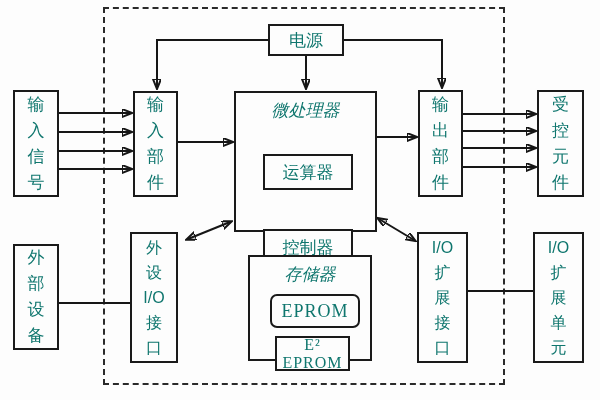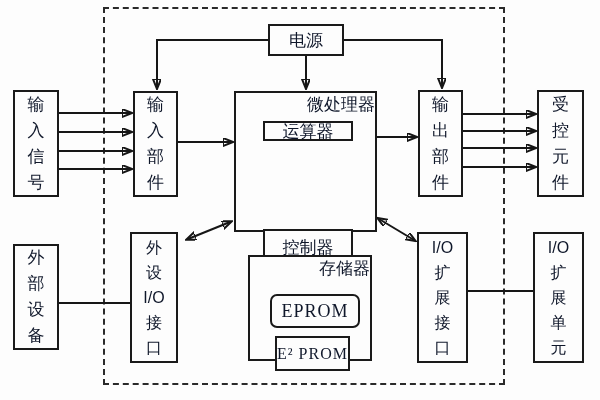--- a/index.html
+++ b/index.html
@@ -1,33 +1,33 @@
 <!DOCTYPE html>
 <html><head>
 <meta charset="utf-8">
 <style>
   html,body{margin:0;padding:0;background:#ffffff;}
   .stage{
     position:relative;width:600px;height:400px;background:#fdfdfd;
-    font-family:"Liberation Sans","DejaVu Sans",sans-serif;color:#0f172a;
+    font-family:"Liberation Sans","DejaVu Sans",sans-serif;color:#0f766e;
     overflow:hidden;
   }
   .boundary{
     position:absolute;left:103px;top:7px;width:402px;height:378px;
     border:2px dashed #2a2a2a;box-sizing:border-box;
   }
   .blk{
     position:absolute;box-sizing:border-box;border:2px solid #1a1a1a;
     background:#fdfdfd;display:flex;align-items:center;justify-content:center;
     text-align:center;
   }
   .vtext{white-space:pre-line;font-size:17px;line-height:26px;}
   .vtext5{white-space:pre-line;font-size:16px;line-height:25px;}
   .titled{display:block;}
-  .blk-title{display:block;text-align:right;font-size:17px;}
+  .blk-title{display:block;text-align:center;font-size:17px;padding-top:6px;font-style:italic;}
   .inner{position:absolute;box-sizing:border-box;border:2px solid #1a1a1a;
     background:#fdfdfd;display:flex;align-items:center;justify-content:center;
     font-size:17px;}
   .serif{font-family:"Liberation Serif","DejaVu Serif",serif;font-size:18px;letter-spacing:1px;}
   svg.wires{position:absolute;left:0;top:0;width:600px;height:400px;}
   svg.wires path, svg.wires line{stroke:#161616;stroke-width:2;fill:none;}
 </style>
 </head>
 <body>
 
@@ -91,21 +91,21 @@
 
   <div class="blk" style="left:133px;top:91px;width:45px;height:106px;">
     <span class="vtext">输
 入
 部
 件</span>
   </div>
 
   <div class="blk titled" style="left:234px;top:91px;width:143px;height:141px;">
     <span class="blk-title">微处理器</span>
-    <div class="inner" style="left:27px;top:28px;width:90px;height:20px;">
+    <div class="inner" style="left:27px;top:61px;width:90px;height:36px;">
       <span>运算器</span>
     </div>
     <div class="inner" style="left:27px;top:96px;width:90px;height:36px;margin-top:40px;">
       <span>控制器</span>
     </div>
   </div>
 
   <div class="blk" style="left:418px;top:90px;width:45px;height:107px;">
     <span class="vtext">输
 出
@@ -134,21 +134,21 @@
 接
 口</span>
   </div>
 
   <div class="blk titled" style="left:248px;top:255px;width:124px;height:106px;">
     <span class="blk-title">存储器</span>
     <div class="inner serif" style="left:20px;top:37px;width:90px;height:34px;border-radius:7px;">
       <span>EPROM</span>
     </div>
     <div class="inner serif" style="left:25px;top:79px;width:75px;height:35px;font-size:16px;">
-      <span>E² PROM</span>
+      <span>E² EPROM</span>
     </div>
   </div>
 
   <div class="blk" style="left:417px;top:232px;width:51px;height:131px;">
     <span class="vtext5">I/O
 扩
 展
 接
 口</span>
   </div>

